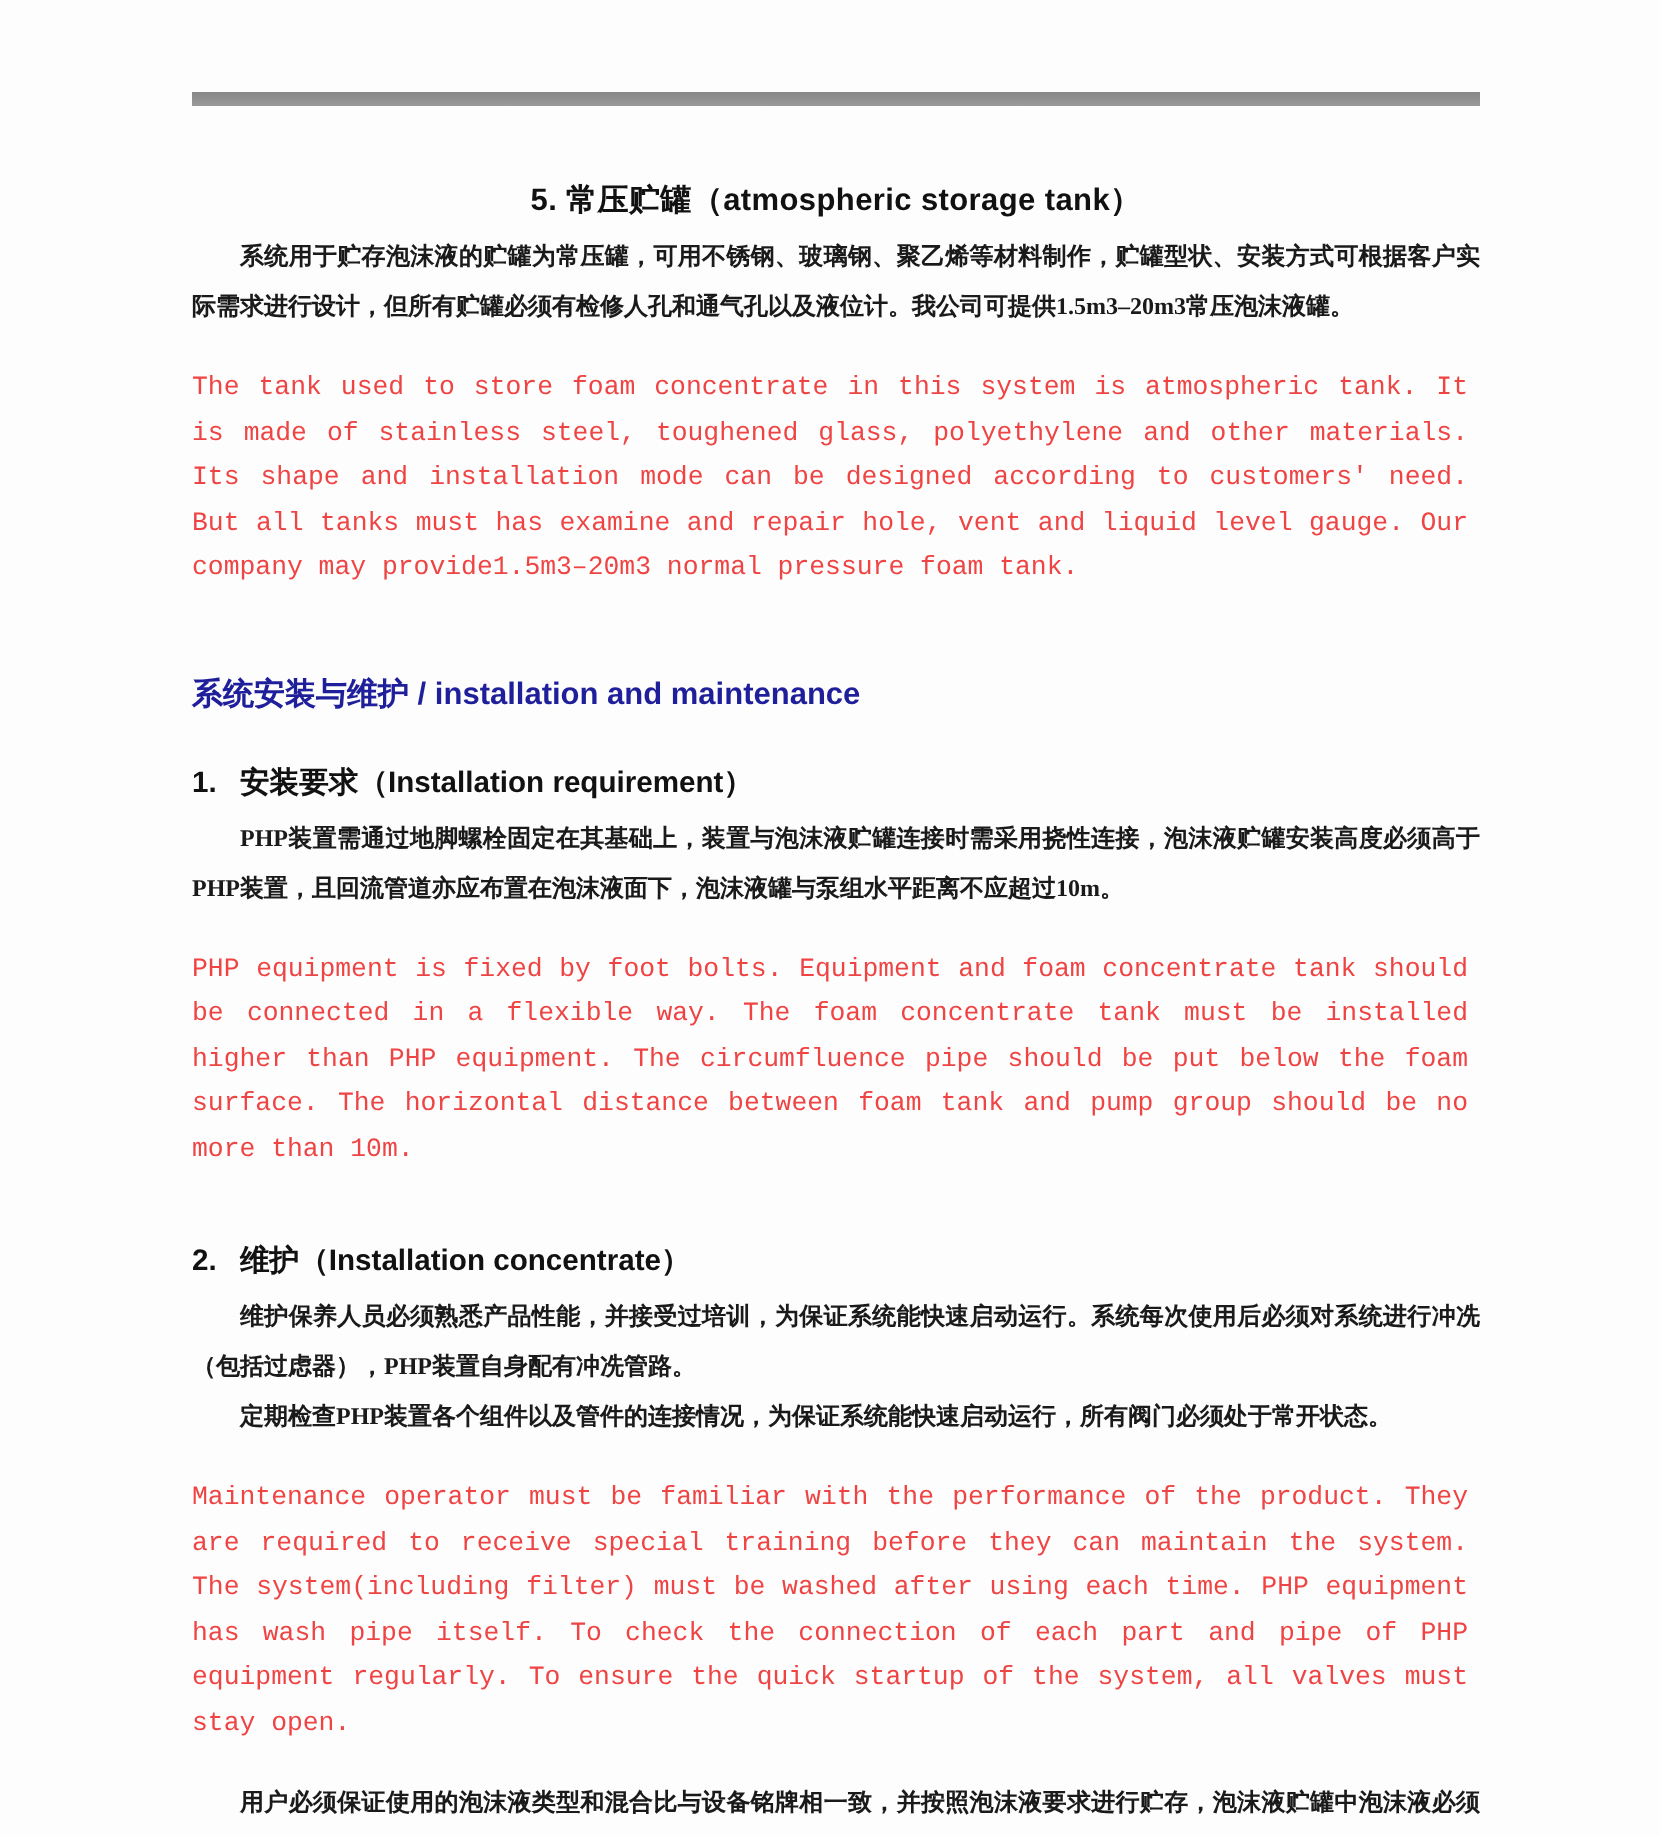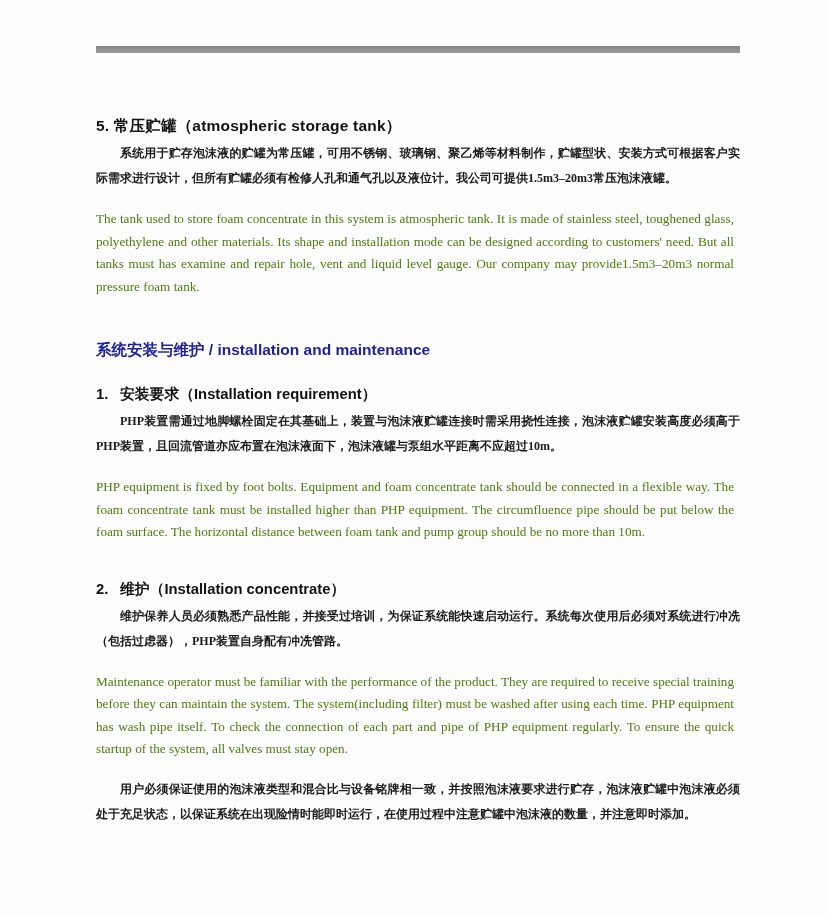--- a/index.html
+++ b/index.html
@@ -20,44 +20,46 @@
     font-family: "Liberation Serif", serif;
     color: #1c1c1c;
   }
   .top-divider {
     margin-top: 46px;
     height: 7px;
     width: 644px;
     background: linear-gradient(#878787, #9a9a9a);
   }
   .doc-title {
-    margin-top: 63px;
+    margin-top: 38px;
     font-family: "Liberation Sans", sans-serif;
     font-weight: bold;
     font-size: 15.5px;
     line-height: 19px;
     color: #111111;
     letter-spacing: 0.2px;
+    text-align: center;
   }
   p.cn {
     margin: 6px 0 0 0;
     font-size: 12px;
     line-height: 25px;
     text-align: justify;
     text-indent: 2em;
     color: #1a1a1a;
     font-weight: bold;
   }
   p.cn + p.cn { margin-top: 0; }
   p.en {
     margin: 17px 6px 0 0;
     font-size: 13.2px;
     line-height: 22.5px;
     text-align: justify;
-    color: #4d7c0f;
+    color: #ef4444;
+    font-family: Liberation Mono, monospace;
   }
   .main-heading {
     margin-top: 42px;
     font-family: "Liberation Sans", sans-serif;
     font-weight: bold;
     font-size: 15.5px;
     line-height: 19px;
     color: #1f1f9b;
   }
   .sub-title {
@@ -91,19 +93,20 @@
   </div>
   <p class="cn">PHP装置需通过地脚螺栓固定在其基础上，装置与泡沫液贮罐连接时需采用挠性连接，泡沫液贮罐安装高度必须高于PHP装置，且回流管道亦应布置在泡沫液面下，泡沫液罐与泵组水平距离不应超过10m。</p>
   <p class="en">PHP equipment is fixed by foot bolts. Equipment and foam concentrate tank should be connected in a flexible way. The foam concentrate tank must be installed higher than PHP equipment. The circumfluence pipe should be put below the foam surface. The horizontal distance between foam tank and pump group should be no more than 10m.</p>
 
   <div class="spacer-lg"></div>
 
   <div class="sub-title">
     <span class="num">2.</span><span>维护（Installation concentrate）</span>
   </div>
   <p class="cn">维护保养人员必须熟悉产品性能，并接受过培训，为保证系统能快速启动运行。系统每次使用后必须对系统进行冲冼（包括过虑器），PHP装置自身配有冲冼管路。</p>
+  <p class="cn">定期检查PHP装置各个组件以及管件的连接情况，为保证系统能快速启动运行，所有阀门必须处于常开状态。</p>
   <p class="en">Maintenance operator must be familiar with the performance of the product. They are required to receive special training before they can maintain the system. The system(including filter) must be washed after using each time. PHP equipment has wash pipe itself. To check the connection of each part and pipe of PHP equipment regularly. To ensure the quick startup of the system, all valves must stay open.</p>
 
   <div class="spacer-lg"></div>
 
   <p class="cn">用户必须保证使用的泡沫液类型和混合比与设备铭牌相一致，并按照泡沫液要求进行贮存，泡沫液贮罐中泡沫液必须处于充足状态，以保证系统在出现险情时能即时运行，在使用过程中注意贮罐中泡沫液的数量，并注意即时添加。</p>
 
 </div>
 
 </body></html>

